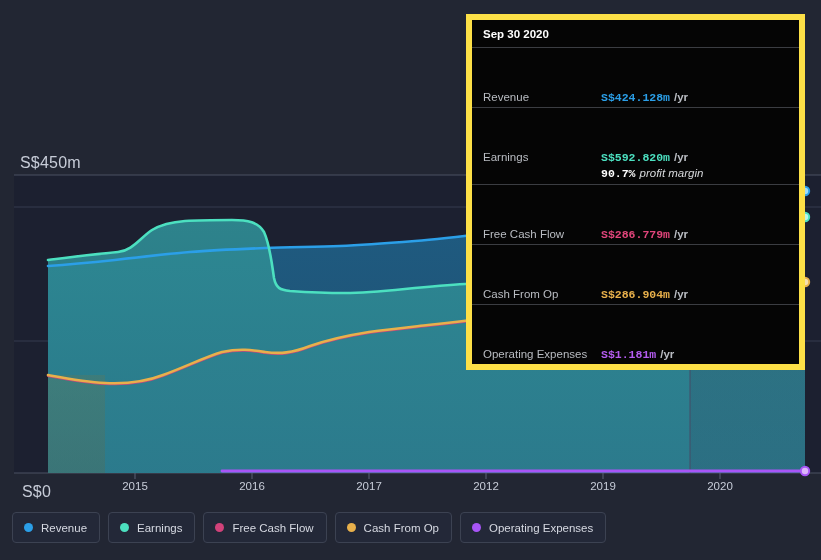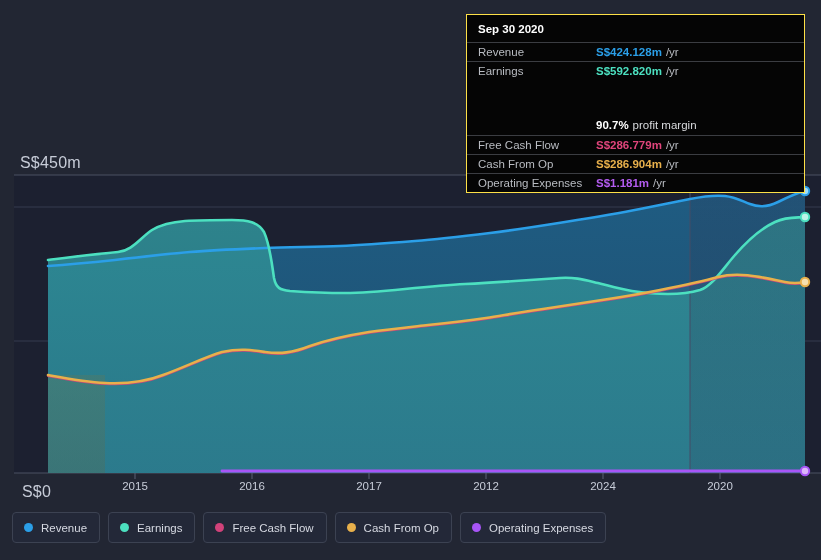--- a/index.html
+++ b/index.html
@@ -60,57 +60,59 @@
     transform: translateX(-50%);
     white-space: nowrap;
   }
 
   
   .tooltip {
     position: absolute;
     left: 466px; top: 14px;
     width: 339px;
     background: #050505;
-    border: 1px solid #fde047;
+    border: 6px solid #fde047;
     padding: 0;
     box-sizing: border-box;
     z-index: 40;
   }
   .tt-title {
     font-size: 11.5px;
     font-weight: bold;
     color: #ffffff;
     padding: 8px 11px 7px 11px;
   }
   .tt-row {
     display: flex;
     align-items: baseline;
     border-top: 1px solid #3b3d42;
     padding: 3px 11px 3px 11px;
     font-size: 11.5px;
     min-height: 11px;
   }
-  .tt-row.sub { border-top: none; padding-top: 0; padding-bottom: 4px; margin-top: 39px; }
+  .tt-row.sub { border-top: none; padding-top: 0; padding-bottom: 4px; }
   .tt-label {
     color: #b9bcc2;
     width: 118px;
     flex: none;
     white-space: nowrap;
   }
   .tt-val {
     font-weight: bold;
     white-space: nowrap;
+    font-family: Liberation Mono, monospace;
   }
   .tt-unit {
     color: #b9bcc2;
     margin-left: 4px;
-    font-weight: normal;
-    white-space: nowrap;
-  }
-  .tt-margin-text { color: #d8dadd; font-weight: normal; margin-left: 4px; }
+    font-weight: bold;
+    white-space: nowrap;
+    margin-top: 40px;
+  }
+  .tt-margin-text { color: #d8dadd; font-weight: normal; margin-left: 4px; font-style: italic; }
 
   
   .legend {
     position: absolute;
     left: 12px; top: 512px;
     display: flex;
     gap: 8px;
   }
   .legend-item {
     display: flex;
@@ -264,21 +266,21 @@
   </div>
 
   <div class="ylabel ylabel-top">S$450m</div>
   <div class="ylabel ylabel-bottom">S$0</div>
 
   <div class="xlabels">
     <div class="xlabel" style="left:135px">2015</div>
     <div class="xlabel" style="left:252px">2016</div>
     <div class="xlabel" style="left:369px">2017</div>
     <div class="xlabel" style="left:486px">2012</div>
-    <div class="xlabel" style="left:603px">2024</div>
+    <div class="xlabel" style="left:603px">2019</div>
     <div class="xlabel" style="left:720px">2020</div>
   </div>
 
   <div class="tooltip">
     <div class="tt-title">Sep 30 2020</div>
 
     <div class="tt-row">
       <span class="tt-label">Revenue</span>
       <span class="tt-val" style="color:#2b9fe8">S$424.128m</span>
       <span class="tt-unit">/yr</span>

